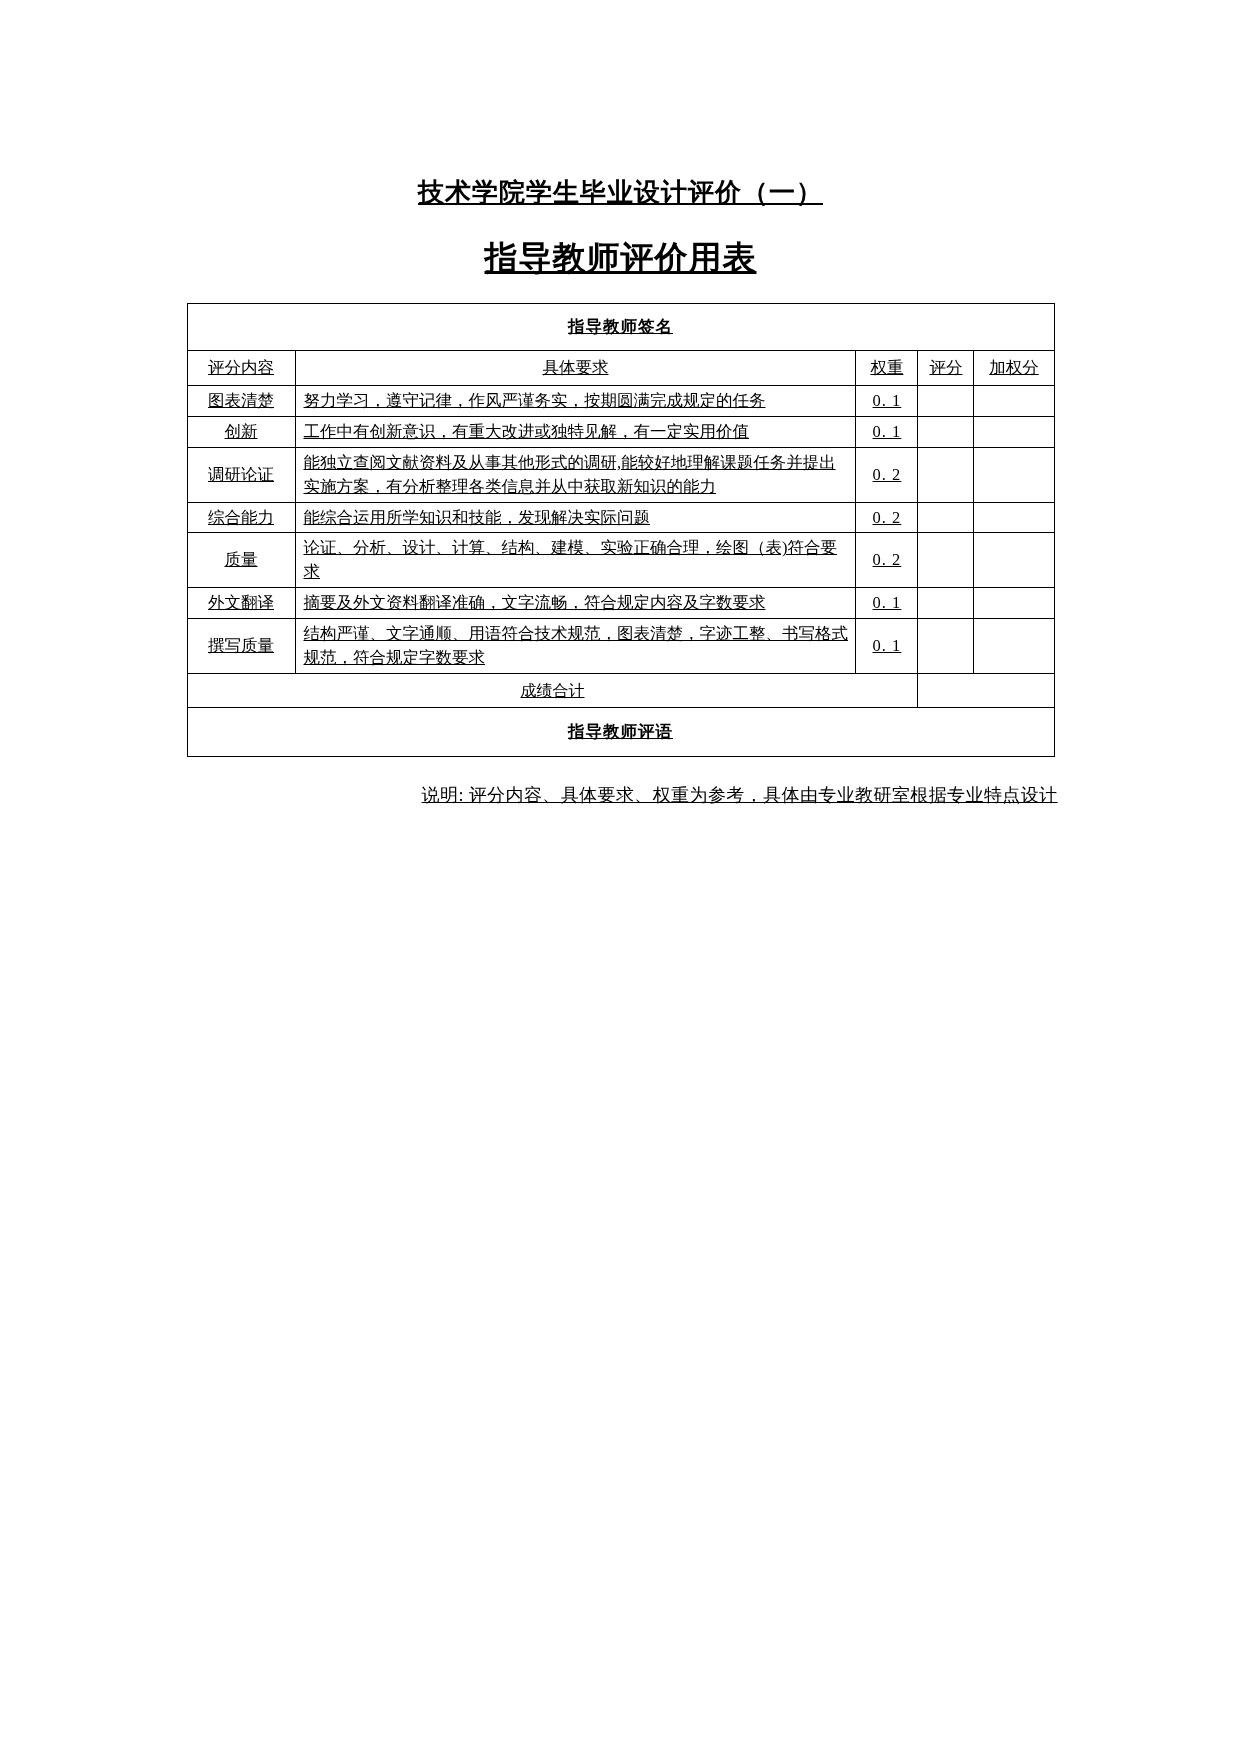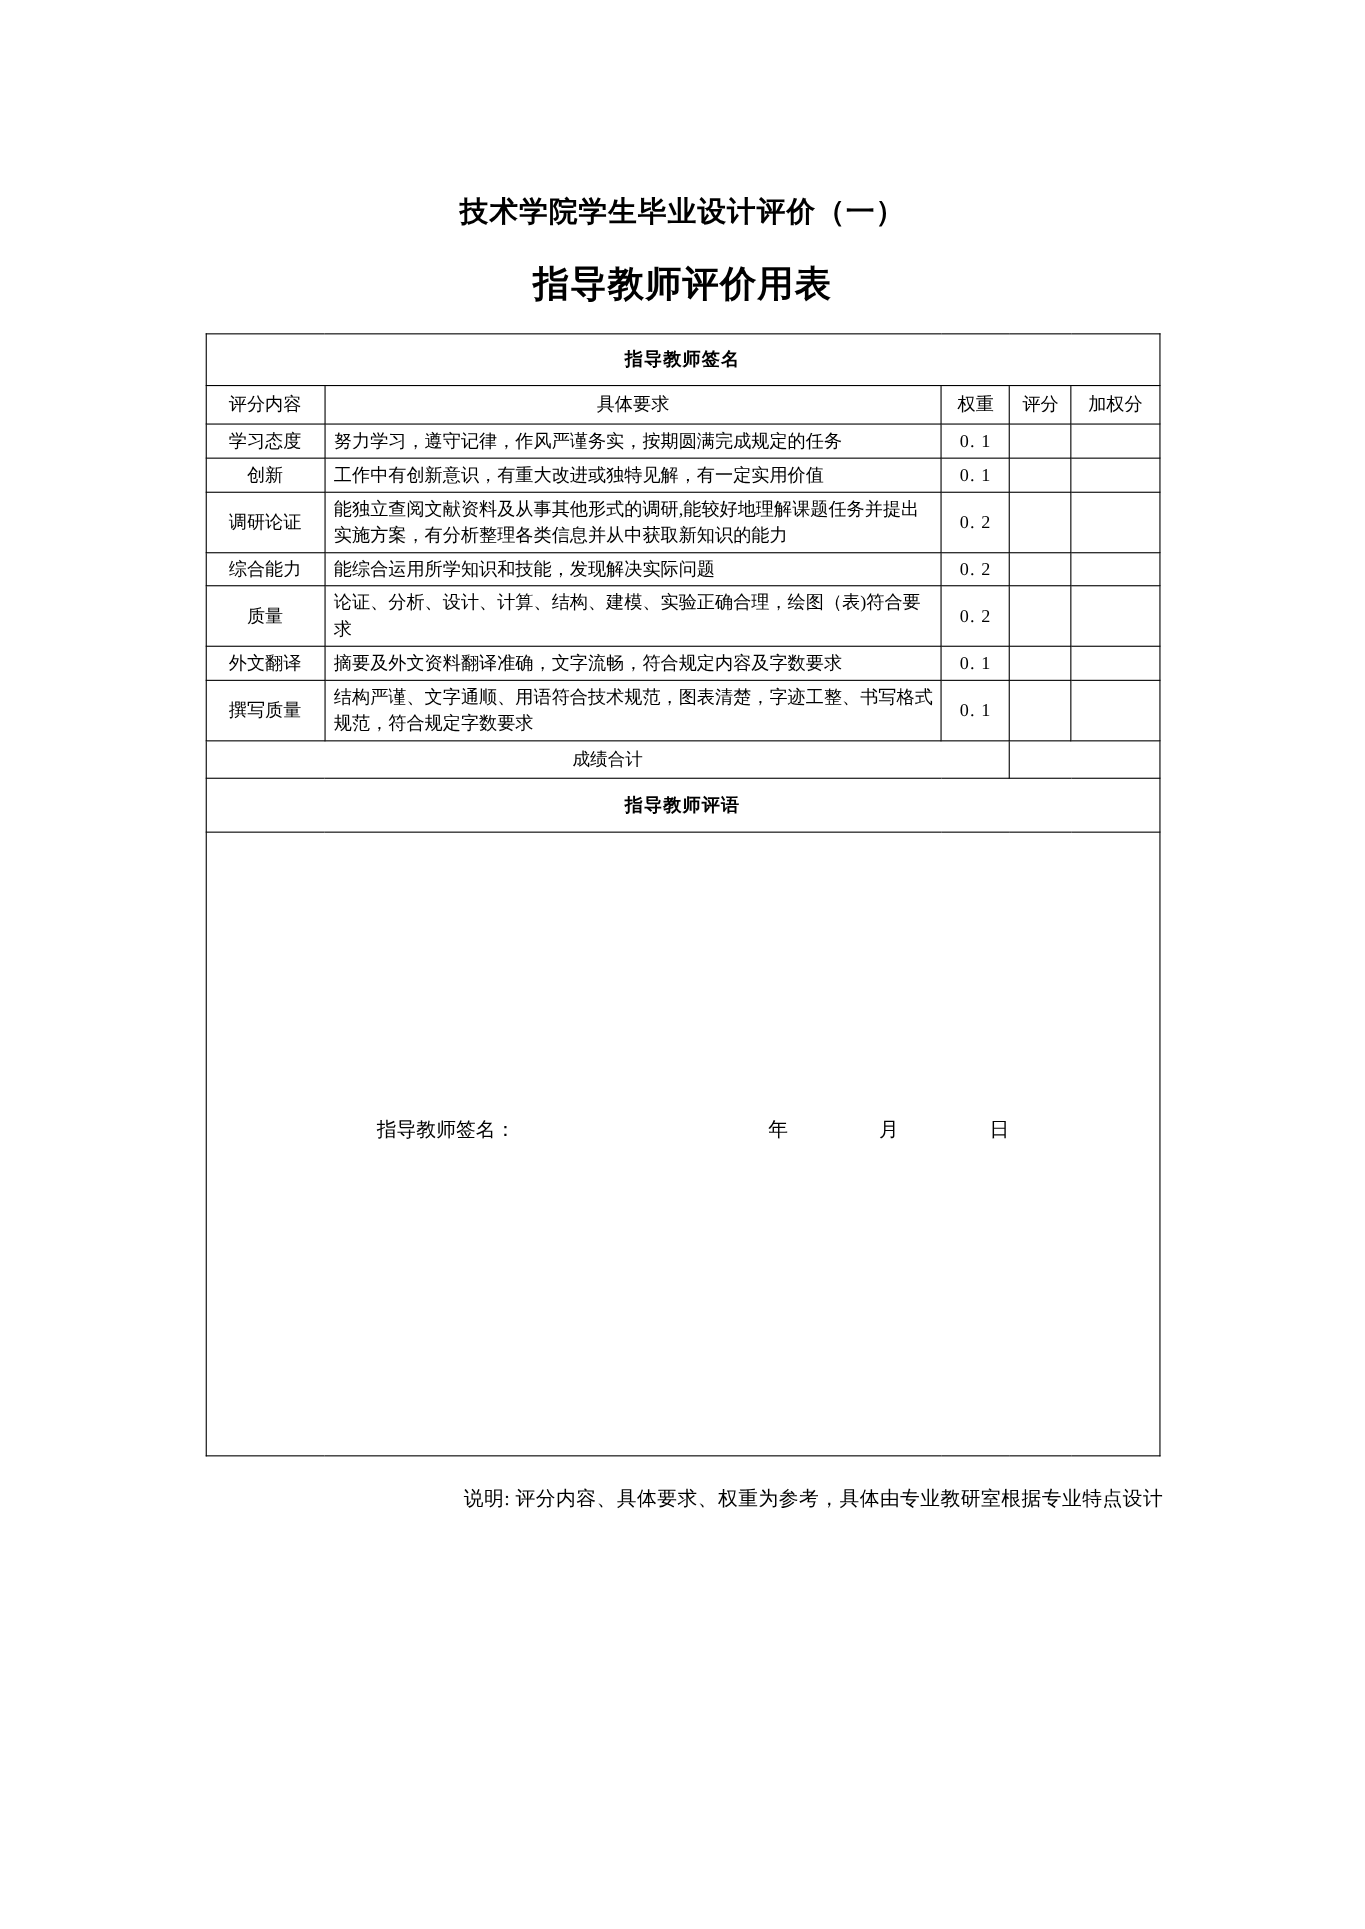--- a/index.html
+++ b/index.html
@@ -14,20 +14,21 @@
     color: #000000;
     position: relative;
   }
   .page {
     position: absolute;
     left: 0; top: 0;
     width: 1241px;
     height: 1754px;
     box-sizing: border-box;
     padding: 0;
+    text-decoration: underline;
   }
   .title-main {
     text-align: center;
     font-size: 26px;
     font-weight: bold;
     margin-top: 175px;
     letter-spacing: 1px;
   }
   .title-sub {
     text-align: center;
@@ -144,21 +145,21 @@
         </tr>
         <tr>
           <td class="hdr">评分内容</td>
           <td class="hdr">具体要求</td>
           <td class="hdr">权重</td>
           <td class="hdr">评分</td>
           <td class="hdr">加权分</td>
         </tr>
 
         <tr>
-          <td class="c-cat">学习态度</td>
+          <td class="c-cat">图表清楚</td>
           <td class="c-req">努力学习，遵守记律，作风严谨务实，按期圆满完成规定的任务</td>
           <td class="c-w">0. 1</td>
           <td class="c-score"></td>
           <td class="c-weighted"></td>
         </tr>
 
         <tr>
           <td class="c-cat">创新</td>
           <td class="c-req">工作中有创新意识，有重大改进或独特见解，有一定实用价值</td>
           <td class="c-w">0. 1</td>
@@ -208,31 +209,19 @@
 
         <tr class="total-row">
           <td class="total-label" colspan="3">成绩合计</td>
           <td colspan="2"></td>
         </tr>
 
         <tr>
           <td class="comment-band" colspan="5">指导教师评语</td>
         </tr>
 
-        <tr>
-          <td class="comment-area" colspan="5">
-            <div class="sign-line">
-              <span class="label">指导教师签名：</span>
-              <span class="ymd">
-                <span class="y">年</span>
-                <span class="m">月</span>
-                <span class="d">日</span>
-              </span>
-            </div>
-          </td>
-        </tr>
       </tbody>
     </table>
   </div>
 
   <div class="note">说明: 评分内容、具体要求、权重为参考，具体由专业教研室根据专业特点设计</div>
 
 </div>
 
 </body></html>

